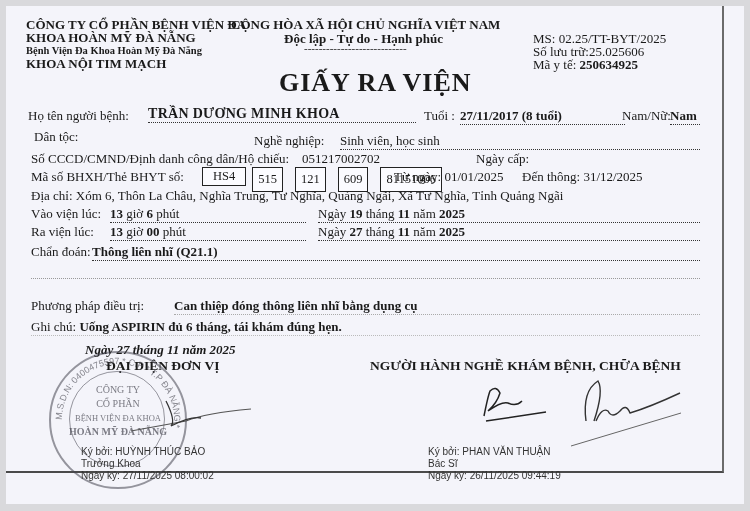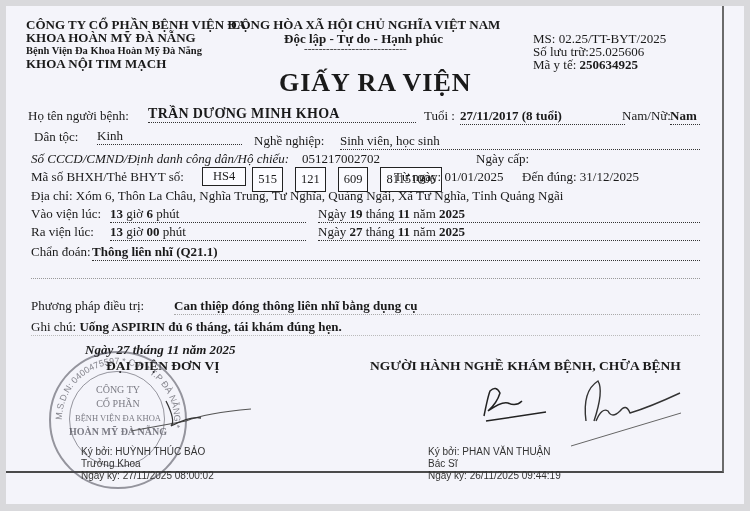--- a/index.html
+++ b/index.html
@@ -58,43 +58,42 @@
   <div class="abs title" style="left:273px;top:62px;">GIẤY RA VIỆN</div>
 
   <div class="abs r" style="left:22px;top:102px;">Họ tên người bệnh:</div>
   <div class="abs r b dots" style="left:142px;top:100px;width:268px;font-size:14px;letter-spacing:0.3px;">TRẦN DƯƠNG MINH KHOA</div>
   <div class="abs r" style="left:418px;top:102px;text-align:center;">Tuổi : </div>
   <div class="abs r b dots" style="left:454px;top:102px;width:165px;">27/11/2017 (8 tuổi)</div>
   <div class="abs r" style="left:616px;top:102px;">Nam/Nữ:</div>
   <div class="abs r b dots" style="left:664px;top:102px;width:30px;">Nam</div>
 
   <div class="abs r" style="left:28px;top:123px;">Dân tộc:</div>
-  <div class="abs r dots" style="left:91px;top:122px;width:145px;">Kinh</div>
   <div class="abs r" style="left:248px;top:127px;">Nghề nghiệp:</div>
   <div class="abs r dots" style="left:334px;top:127px;width:360px;">Sinh viên, học sinh</div>
 
-  <div class="abs r" style="left:25px;top:145px;font-style:italic;">Số CCCD/CMND/Định danh công dân/Hộ chiếu:</div>
+  <div class="abs r" style="left:25px;top:145px;">Số CCCD/CMND/Định danh công dân/Hộ chiếu:</div>
   <div class="abs r" style="left:296px;top:145px;">051217002702</div>
   <div class="abs r" style="left:470px;top:145px;">Ngày cấp:</div>
   <div class="abs r" style="left:530px;top:145px;"></div>
 
   <div class="abs r" style="left:25px;top:163px;">Mã số BHXH/Thẻ BHYT số:</div>
   <div class="abs box-row" style="left:196px;top:161px;">
     <div class="cell first">HS4</div>
     <div class="cell">515</div>
     <div class="cell">121</div>
     <div class="cell">609</div>
     <div class="cell">81151006</div>
   </div>
   <div class="abs r" style="left:388px;top:163px;">
     <span>Từ ngày:</span>
     <span>01/01/2025</span>
   </div>
   <div class="abs r" style="left:516px;top:163px;">
-    <span>Đến đúng:</span>
+    <span>Đến thông:</span>
     <span>31/12/2025</span>
   </div>
 
   <div class="abs r" style="left:25px;top:182px;">
     <span>Địa chỉ:</span>
     <span>Xóm 6, Thôn La Châu, Nghĩa Trung, Tư Nghĩa, Quảng Ngãi, Xã Tư Nghĩa, Tỉnh Quảng Ngãi</span>
   </div>
 
   <div class="abs r" style="left:25px;top:200px;">Vào viện lúc:</div>
   <div class="abs r dots" style="left:104px;top:200px;width:196px;">

